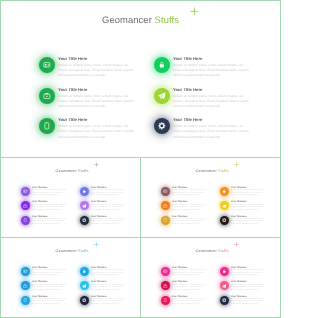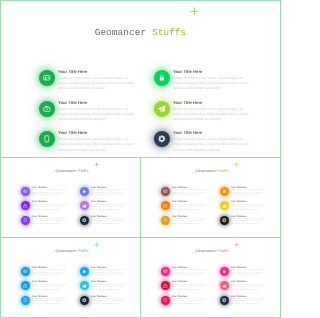--- a/index.html
+++ b/index.html
@@ -21,21 +21,21 @@
 .row{display:flex;align-items:flex-start;}
 .circ{border-radius:50%;flex:none;display:flex;align-items:center;justify-content:center;}
 .s1 .circ{box-shadow:0 0 4px 1px var(--gl), 0 0 9px 3px var(--gl);}
 .sm .circ{box-shadow:0 0 3px 1px var(--gl), 0 0 5px 1.5px var(--gl);}
 .circ svg{width:48%;height:48%;display:block;}
 .txt{min-width:0;}
 .txt .t{font-weight:700;color:#5c5c5c;}
 .txt .d{color:#cfcfcf;}
 
 
-.s1 .hdr{margin-top:26px;font-size:9.4px;font-family:Liberation Mono, monospace;}
+.s1 .hdr{margin-top:13px;font-size:9.4px;}
 .s1 .plus{left:188.8px;top:5.7px;width:8.6px;height:8.6px;}
 .s1 .cols{margin-top:32px;padding:0 29px 0 38px;gap:18px;}
 .s1 .row{margin-bottom:9px;}
 .s1 .circ{width:16px;height:16px;margin-right:3px;margin-top:0px;}
 .s1 .txt .t{font-size:4.2px;line-height:1;margin-bottom:2px;}
 .s1 .txt .d{font-size:3.2px;line-height:1.6;}
 
 
 .sm .hdr{margin-top:10px;font-size:3.9px;padding-left:3px;}
 .sm .plus{left:93px;top:4px;width:5px;height:5px;}

